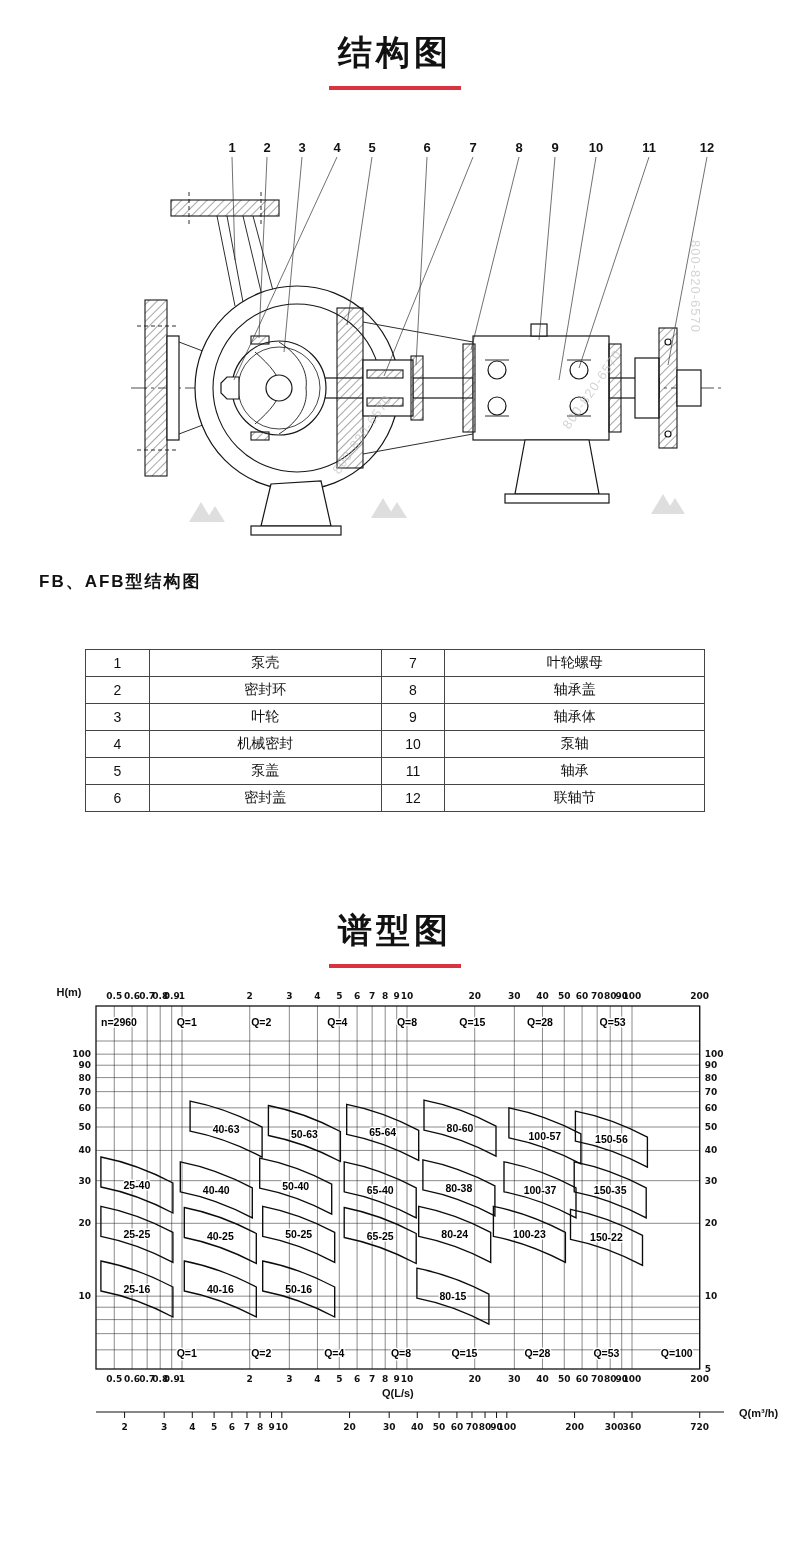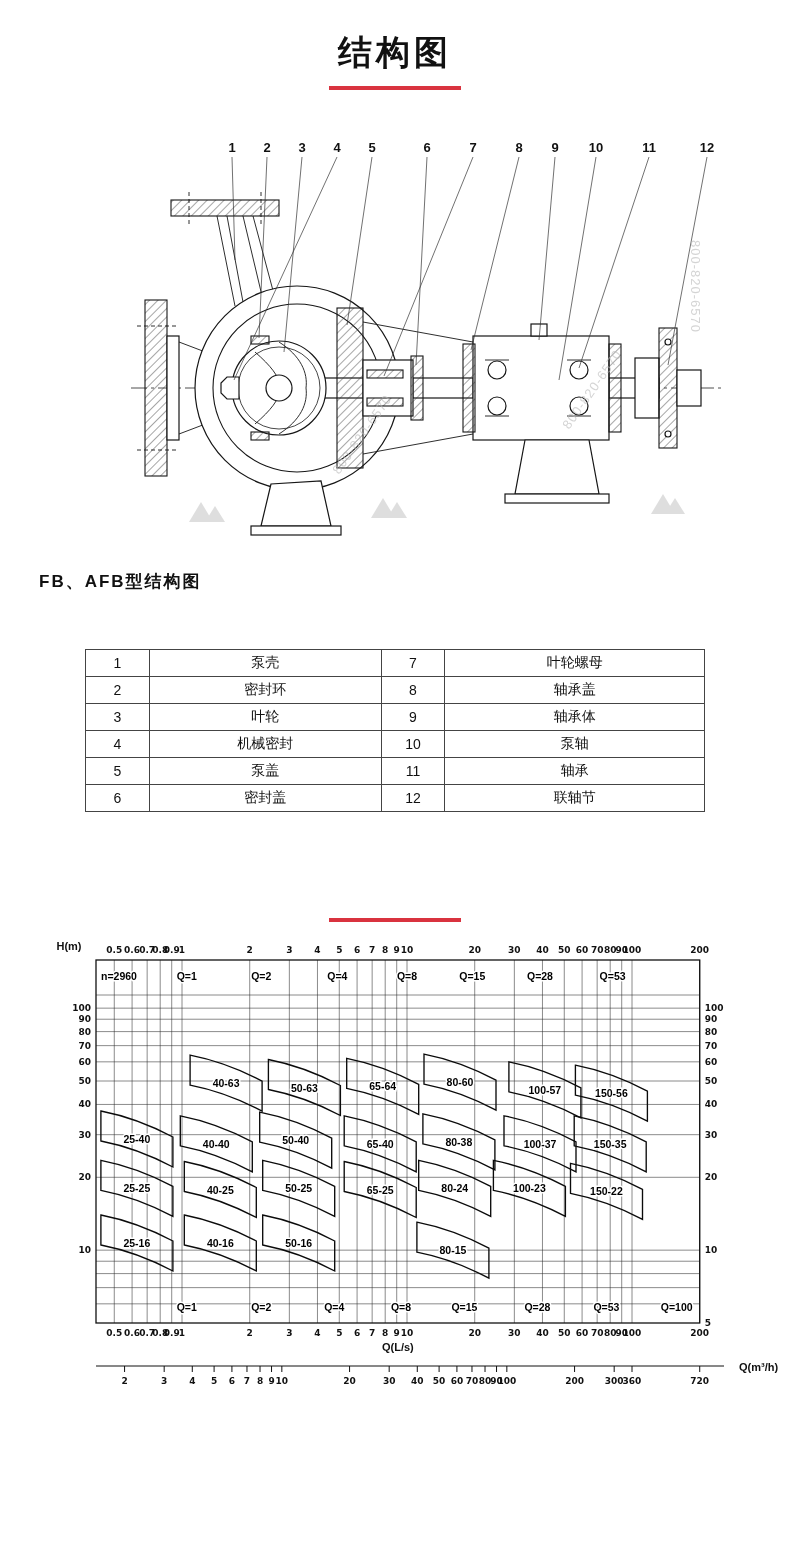--- a/index.html
+++ b/index.html
@@ -244,20 +244,21 @@
         <tr>
           <td>6</td>
           <td>密封盖</td>
           <td>12</td>
           <td>联轴节</td>
         </tr>
       </tbody>
   </table>
 
   <header class="section-title title2">
+    <h1>谱型图</h1>
     <div class="red-rule"></div>
   </header>
 
   <svg id="chart-svg" width="790" height="470" viewBox="0 0 790 470">
       <line x1="75.26825097560423" y1="22" x2="75.26825097560423" y2="385" class="grid"></line>
       <line x1="93.08403133631981" y1="22" x2="93.08403133631981" y2="385" class="grid"></line>
       <line x1="108.14705900320777" y1="22" x2="108.14705900320777" y2="385" class="grid"></line>
       <line x1="121.19524707318732" y1="22" x2="121.19524707318732" y2="385" class="grid"></line>
       <line x1="132.7045646238481" y1="22" x2="132.7045646238481" y2="385" class="grid"></line>
       <line x1="143" y1="22" x2="143" y2="385" class="grid"></line>

